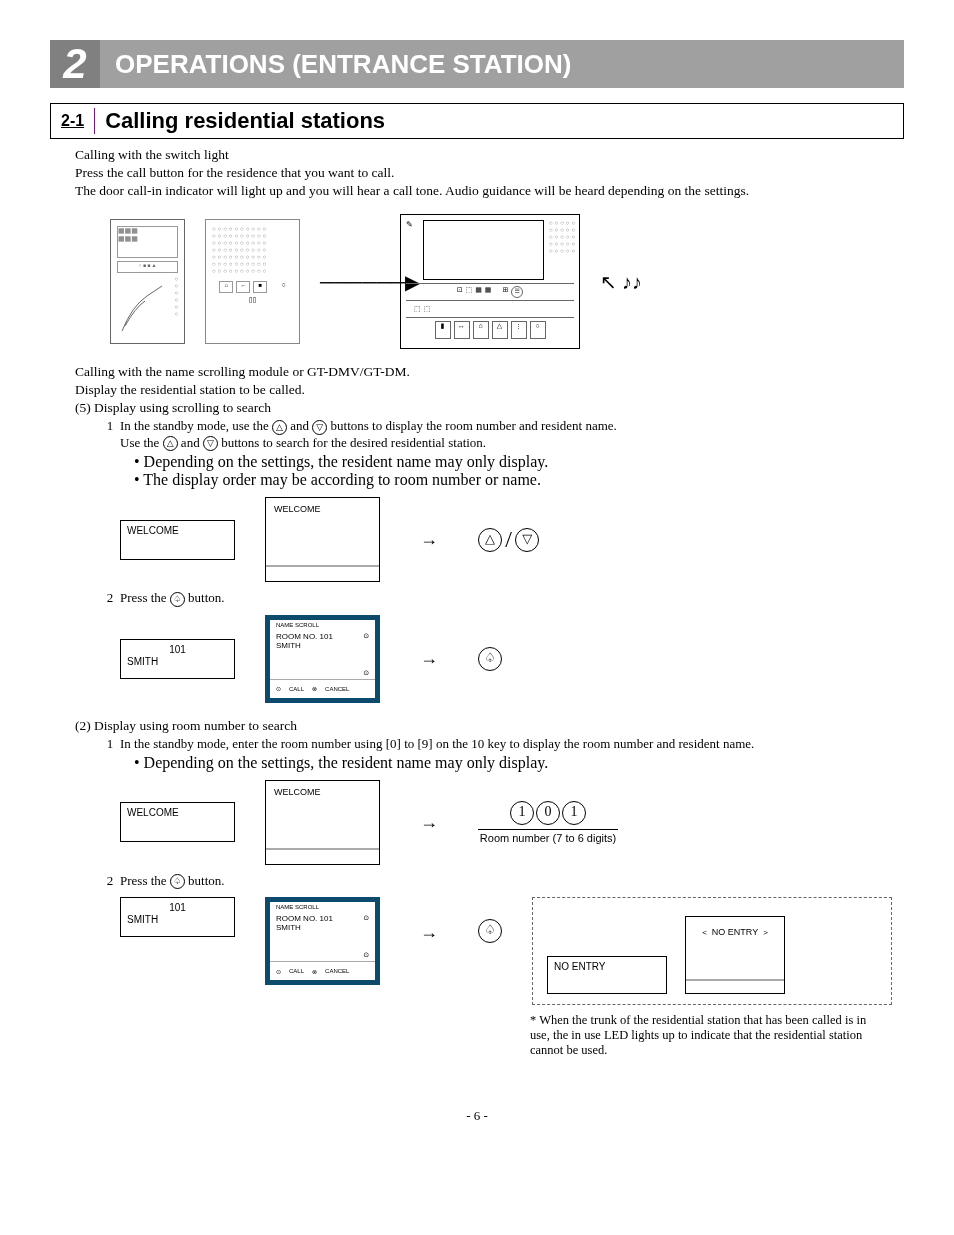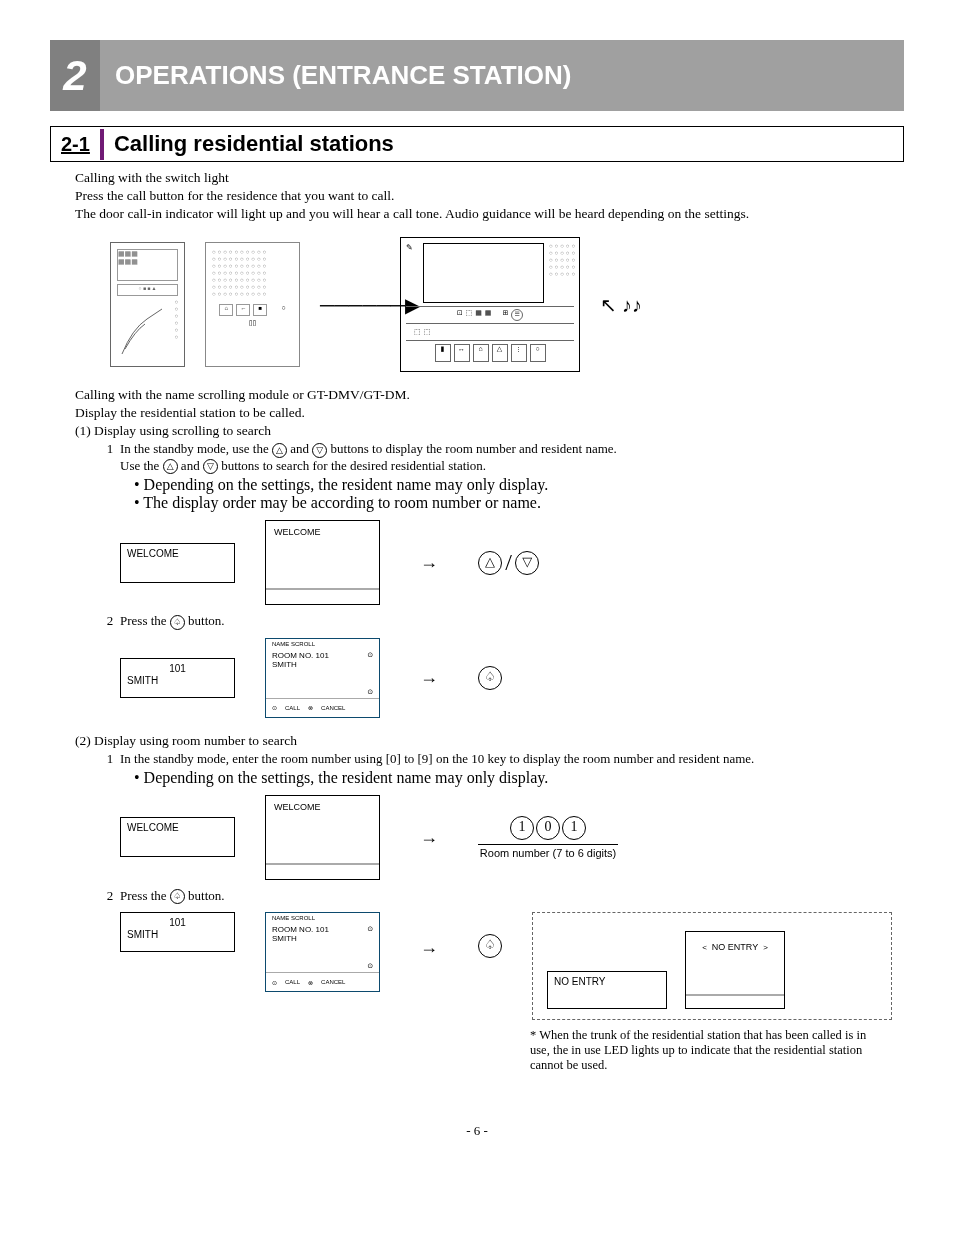--- a/index.html
+++ b/index.html
@@ -28,37 +28,37 @@
     align-items: center;
     justify-content: center;
     font-style: italic;
   }
   .chapter-title {
     background: #a0a0a0;
     color: #fff;
     font-family: Arial, sans-serif;
     font-weight: bold;
     font-size: 26px;
-    padding: 20px 15px;
+    padding: 8px 15px;
     flex: 1;
     display: flex;
     align-items: center;
   }
   .section-header {
     border: 1px solid #000;
     display: flex;
     align-items: center;
     margin-bottom: 8px;
   }
   .section-num {
     font-family: Arial, sans-serif;
     font-weight: bold;
-    font-size: 20px;
+    font-size: 16px;
     padding: 4px 10px;
-    border-right: 4px solid #701a75;
+    border-right: 1px solid #701a75;
     text-decoration: underline;
   }
   .section-title {
     font-family: Arial, sans-serif;
     font-weight: bold;
     font-size: 22px;
     padding: 4px 10px;
   }
   .body-text {
     margin: 2px 0 2px 25px;
@@ -163,21 +163,21 @@
     box-sizing: border-box;
     font-family: Arial, sans-serif;
     font-size: 9px;
   }
   .lcd-large-screen {
     height: 55px;
     padding: 6px 8px;
     border-bottom: 1px solid #aaa;
   }
   .lcd-room {
-    border: 1px solid #0c4a6e;
+    border: 5px solid #0c4a6e;
     width: 115px;
     box-sizing: border-box;
     font-family: Arial, sans-serif;
     font-size: 8px;
   }
   .lcd-room-header {
     border-bottom: 0;
     font-size: 6px;
     padding: 2px 6px;
   }
@@ -294,21 +294,21 @@
       <span style="border:1px solid #666;width:14px;height:16px;font-size:7px;text-align:center">△</span>
       <span style="border:1px solid #666;width:14px;height:16px;font-size:7px;text-align:center">⁝</span>
       <span style="border:1px solid #666;width:14px;height:16px;font-size:7px;text-align:center">○</span>
     </div>
   </div>
   <div style="font-size:20px">↖ ♪♪</div>
 </div>
 
 <div class="body-text">Calling with the name scrolling module or GT-DMV/GT-DM.</div>
 <div class="body-text">Display the residential station to be called.</div>
-<div class="body-text">(1) Display using scrolling to search</div>
+<div class="body-text">(5) Display using scrolling to search</div>
 
 <div class="ol-item">
   <div class="ol-num">1</div>
   <div class="ol-content">
     <span>In the standby mode, use the</span>
     <span class="icon-circle">△</span>
     <span>and</span>
     <span class="icon-circle">▽</span>
     <span>buttons to display the room number and resident name.</span><br>
     <span>Use the</span>

